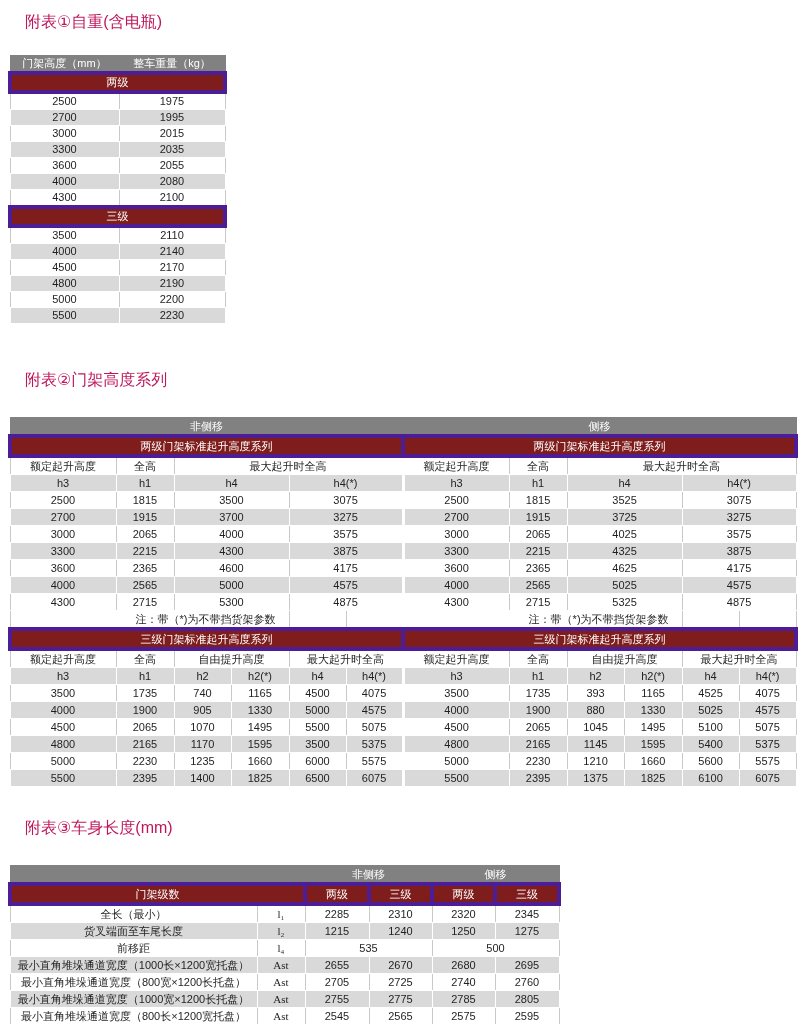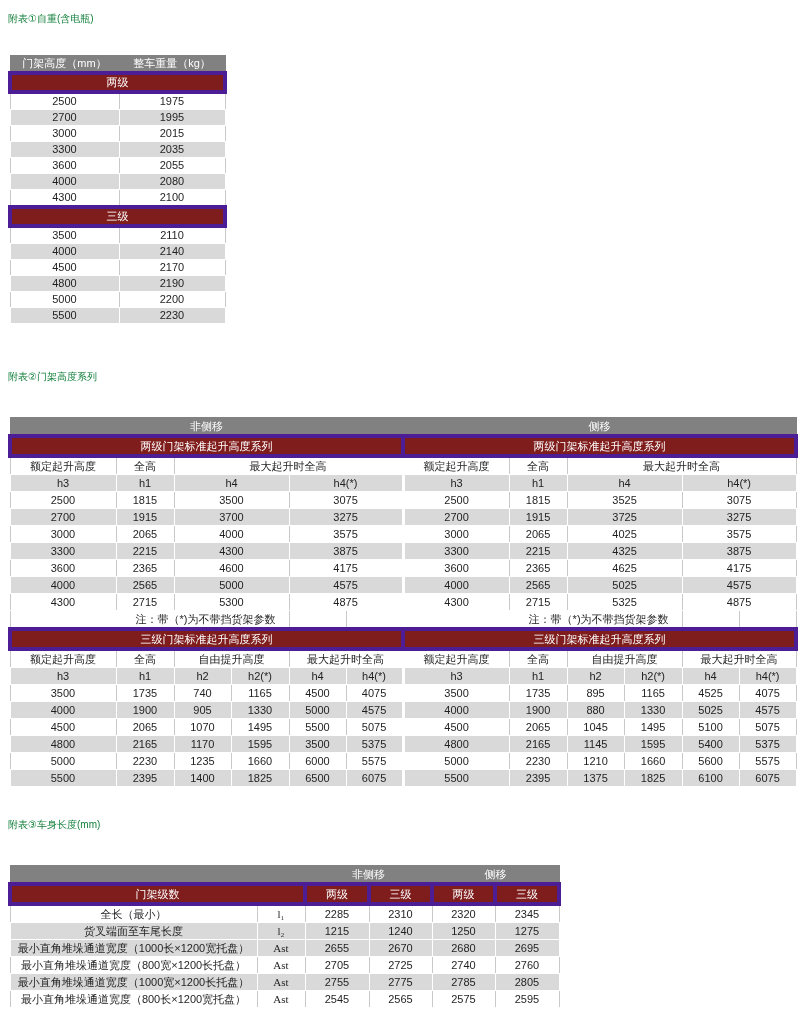--- a/index.html
+++ b/index.html
@@ -1,17 +1,17 @@
 <!DOCTYPE html>
 <html><head>
 <meta charset="utf-8">
 <style>
   html,body{margin:0;padding:0;background:#ffffff;}
   body{width:800px;height:1035px;position:relative;font-family:"Liberation Sans","DejaVu Sans",sans-serif;color:#1f1f1f;}
-  .sec-title{position:absolute;left:8px;font-size:10px;color:#15803d;}
+  .sec-title{position:absolute;left:25px;font-size:16px;color:#be185d;}
   #title1{top:12px;}
   #title2{top:370px;}
   #title3{top:818px;}
   table{border-collapse:collapse;table-layout:fixed;position:absolute;left:8px;}
   #t1{top:55px;width:215px;}
   #t2{top:417px;width:786px;}
   #t3{top:865px;width:549px;}
   td{text-align:center;height:16px;font-size:11px;padding:0;line-height:1;overflow:hidden;white-space:nowrap;}
   #t1 td{height:15px;}
   
@@ -255,21 +255,21 @@
       </tr>
       <tr class="w">
         <td>3500</td>
         <td>1735</td>
         <td>740</td>
         <td>1165</td>
         <td>4500</td>
         <td>4075</td>
         <td class="hb">3500</td>
         <td>1735</td>
-        <td>895</td>
+        <td>393</td>
         <td>1165</td>
         <td>4525</td>
         <td>4075</td>
       </tr>
       <tr class="g">
         <td>4000</td>
         <td>1900</td>
         <td>905</td>
         <td>1330</td>
         <td>5000</td>
@@ -372,20 +372,26 @@
         <td>2345</td>
       </tr>
       <tr class="g">
         <td class="lbl">货叉端面至车尾长度</td>
         <td class="sym">l₂</td>
         <td>1215</td>
         <td>1240</td>
         <td>1250</td>
         <td>1275</td>
       </tr>
+      <tr class="w">
+        <td class="lbl">前移距</td>
+        <td class="sym">l₄</td>
+        <td colspan="2">535</td>
+        <td colspan="2">500</td>
+      </tr>
       <tr class="g">
         <td class="lbl">最小直角堆垛通道宽度（1000长×1200宽托盘）</td>
         <td class="sym">Ast</td>
         <td>2655</td>
         <td>2670</td>
         <td>2680</td>
         <td>2695</td>
       </tr>
       <tr class="w">
         <td class="lbl">最小直角堆垛通道宽度（800宽×1200长托盘）</td>

